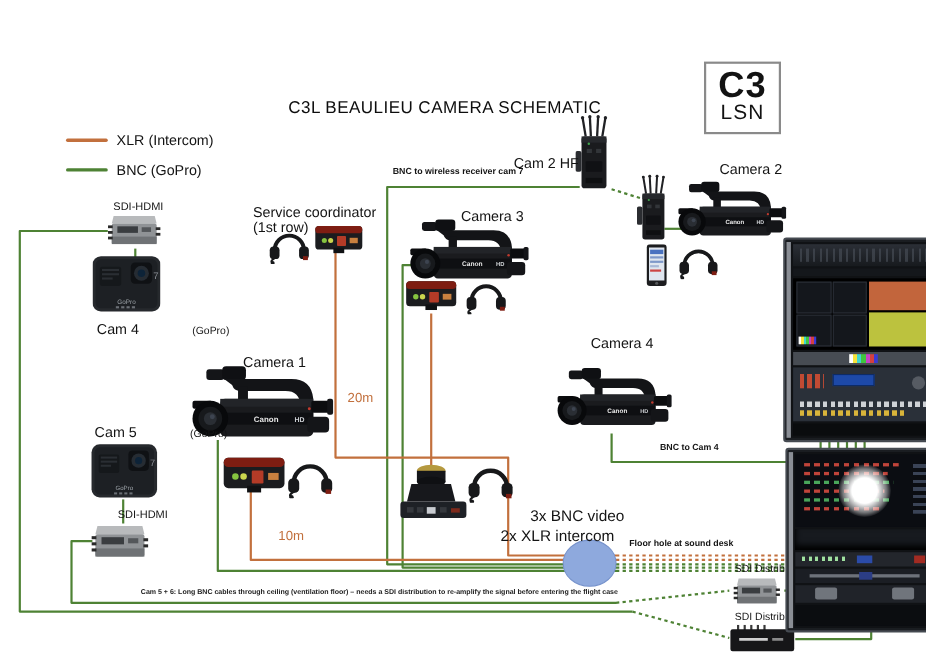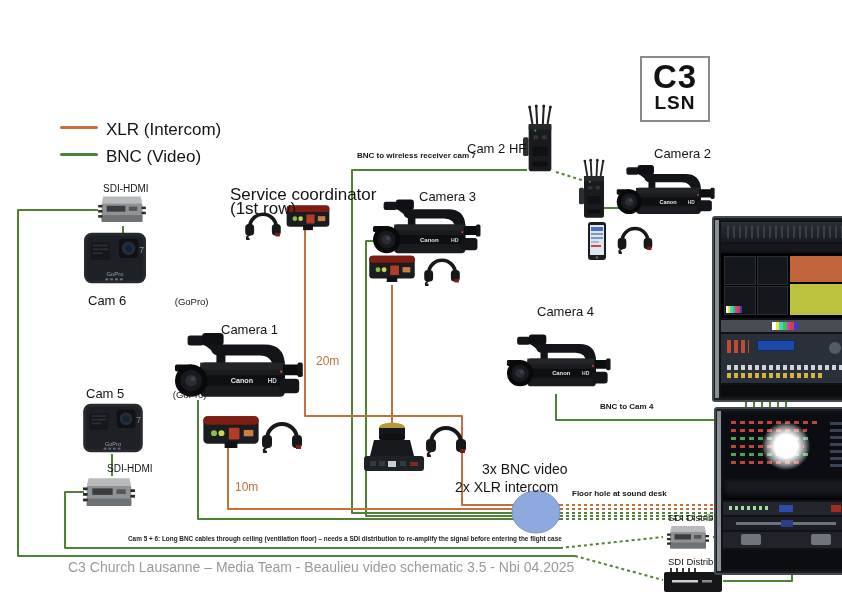--- a/index.html
+++ b/index.html
@@ -1,33 +1,33 @@
 <!DOCTYPE html>
 <html><head>
 <meta charset="utf-8">
 <style>
   html,body{margin:0;padding:0;background:#fff;}
   .canvas{position:relative;width:842px;height:595px;background:#fff;overflow:hidden;
           font-family:"Liberation Sans",sans-serif;color:#111;}
   .lbl{position:absolute;white-space:nowrap;z-index:3;color:#141414;}
   .f13{font-size:13px;}
-  .f12{font-size:17px;}
+  .f12{font-size:13px;}
   .f10{font-size:10px;}
   .f9{font-size:9.5px;}
   .tiny{font-size:8px;font-weight:bold;}
   .micro{font-size:6.4px;font-weight:bold;color:#222;}
   .sub{font-size:9.5px;padding-left:44px;}
   .orange-t{color:#c2703d;font-size:12px;}
   .title{font-size:15.5px;letter-spacing:.4px;color:#0d0d0d;}
   .footer{font-size:14px;color:#9a9a9a;}
   .big{font-size:14px;}
   .logo{position:absolute;left:640px;top:56px;width:66px;height:62px;border:2px solid #8a8a8a;
         background:#fff;z-index:3;text-align:center;line-height:1;}
   .logo .l1{font-size:33px;font-weight:800;letter-spacing:1px;margin-top:2px;color:#121212;}
-  .logo .l2{font-size:19px;font-weight:700;letter-spacing:1px;color:#121212;}
+  .logo .l2{font-size:19px;font-weight:400;letter-spacing:1px;color:#121212;}
   .leg-line{position:absolute;width:38px;height:3px;border-radius:2px;z-index:3;}
   .leg-xlr{left:60px;top:126px;background:#c2703d;}
   .leg-bnc{left:60px;top:153px;background:#4e8234;}
   .wires{position:absolute;left:0;top:0;z-index:1;}
   .dev{position:absolute;z-index:2;}
   
   .rack{position:absolute;background:#101215;border:2px solid #454a51;border-radius:3px;
         box-shadow:inset 0 0 0 2px #1a1d21;display:flex;flex-direction:column;gap:2px;
         padding:4px 7px;z-index:2;}
   .rail-l,.rail-r{position:absolute;top:2px;bottom:2px;width:4px;background:#8a8e95;z-index:1;}
@@ -237,39 +237,40 @@
       <path d="M228 446 V509 H560"></path>
       <path d="M392 285 V424"></path>
     </g>
     <g stroke="#c2703d" stroke-width="2" fill="none" stroke-dasharray="3 3">
       <path d="M560 505 H716"></path>
       <path d="M560 509 H716"></path>
     </g>
     <ellipse cx="536" cy="512" rx="24" ry="21" fill="#8ea9dd" stroke="#7793cc" stroke-width="1"></ellipse>
   </svg>
 
+  <div class="lbl title" style="left:262px;top:90px;">C3L BEAULIEU CAMERA SCHEMATIC</div>
   <div class="logo">
     <div class="l1">C3</div>
     <div class="l2">LSN</div>
   </div>
 
   <div class="leg-line leg-xlr"></div>
   <div class="lbl f12" style="left:106px;top:120px;">XLR (Intercom)</div>
   <div class="leg-line leg-bnc"></div>
-  <div class="lbl f12" style="left:106px;top:147px;">BNC (Video)</div>
+  <div class="lbl f12" style="left:106px;top:147px;">BNC (GoPro)</div>
 
   <div class="lbl f10" style="left:103px;top:183px;">SDI-HDMI</div>
   <svg class="dev" style="left:97px;top:193px;width:50px;height:34px;">
       <use href="#sym-converter"></use>
     </svg>
   <svg class="dev" style="left:84px;top:230px;width:62px;height:58px;">
       <use href="#sym-gopro"></use>
     </svg>
   <div class="lbl" style="left:88px;top:291px;">
-    <span class="f13">Cam 6</span>
+    <span class="f13">Cam 4</span>
     <span class="sub">(GoPro)</span>
   </div>
 
   <div class="lbl f12" style="left:230px;top:185px;">Service coordinator</div>
   <div class="lbl f12" style="left:230px;top:199px;">(1st row)</div>
   <svg class="dev" style="left:243px;top:208px;width:40px;height:32px;">
       <use href="#sym-headset"></use>
     </svg>
   <svg class="dev" style="left:285px;top:203px;width:46px;height:28px;">
       <use href="#sym-beltpack"></use>
@@ -309,21 +310,21 @@
   <svg class="dev" style="left:164px;top:332px;width:148px;height:72px;">
       <use href="#sym-camcorder"></use>
     </svg>
   <svg class="dev" style="left:201px;top:414px;width:60px;height:34px;">
       <use href="#sym-beltpack"></use>
     </svg>
   <svg class="dev" style="left:260px;top:417px;width:44px;height:36px;">
       <use href="#sym-headset"></use>
     </svg>
   <div class="lbl orange-t" style="left:316px;top:354px;">20m</div>
-  <div class="lbl orange-t" style="left:235px;top:480px;text-align:right;">10m</div>
+  <div class="lbl orange-t" style="left:253px;top:480px;text-align:right;">10m</div>
 
   <div class="lbl f13" style="left:537px;top:304px;">Camera 4</div>
   <svg class="dev" style="left:504px;top:330px;width:108px;height:66px;">
       <use href="#sym-camcorder"></use>
     </svg>
   <div class="lbl tiny" style="left:560px;top:402px;padding-left:40px;">BNC to Cam 4</div>
 
   <div class="lbl" style="left:86px;top:384px;">
     <span class="f13">Cam 5</span>
     <span class="sub">(GoPro)</span>
@@ -350,21 +351,20 @@
   <div class="lbl f9" style="left:668px;top:512px;">SDI Distrib</div>
   <svg class="dev" style="left:662px;top:523px;width:52px;height:30px;">
       <use href="#sym-converter"></use>
     </svg>
   <div class="lbl f9" style="left:668px;top:556px;">SDI Distrib</div>
   <svg class="dev" style="left:662px;top:568px;width:62px;height:26px;">
       <use href="#sym-distrib-black"></use>
     </svg>
 
   <div class="lbl micro" style="left:128px;top:535px;">Cam 5 + 6: Long BNC cables through ceiling (ventilation floor) – needs a SDI distribution to re-amplify the signal before entering the flight case</div>
-  <div class="lbl footer" style="left:68px;top:559px;">C3 Church Lausanne – Media Team - Beaulieu video schematic 3.5 - Nbi 04.2025</div>
 
   <div class="rack" style="left:712px;top:216px;width:128px;height:174px;">
     <div class="rail-l"></div>
 
     <div class="tr-row1"></div>
     <div class="tr-row1b"></div>
     <div class="monitor">
       <div class="mon-left">
         <div class="mon-cell"></div>
           <div class="mon-cell"></div>

